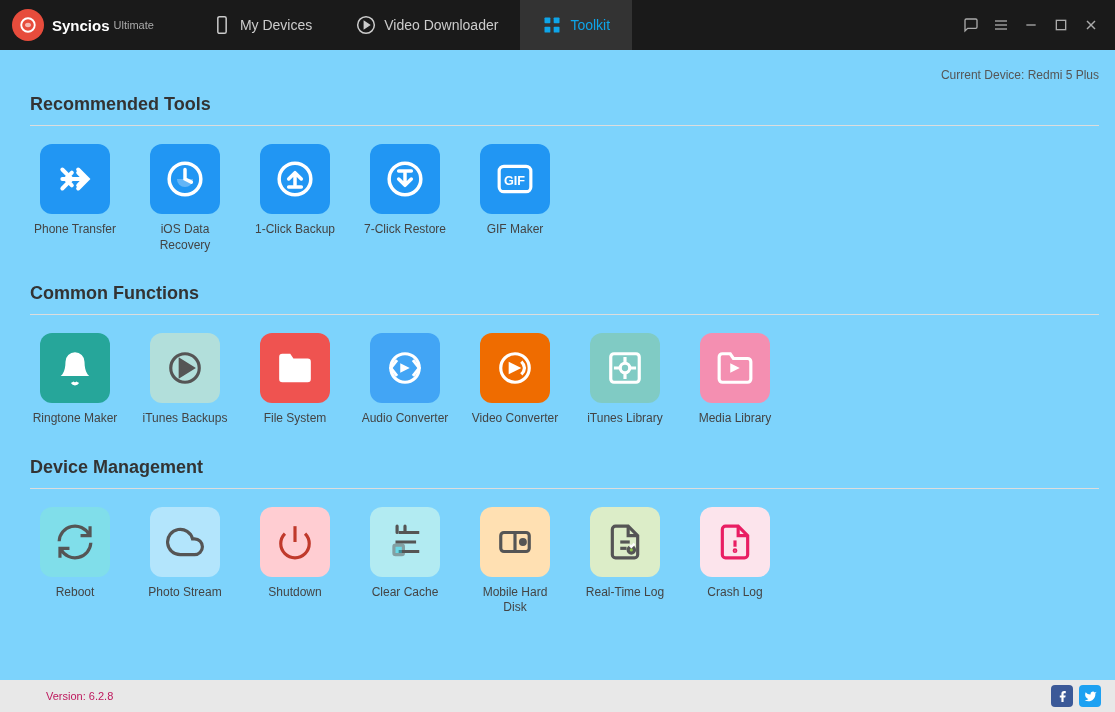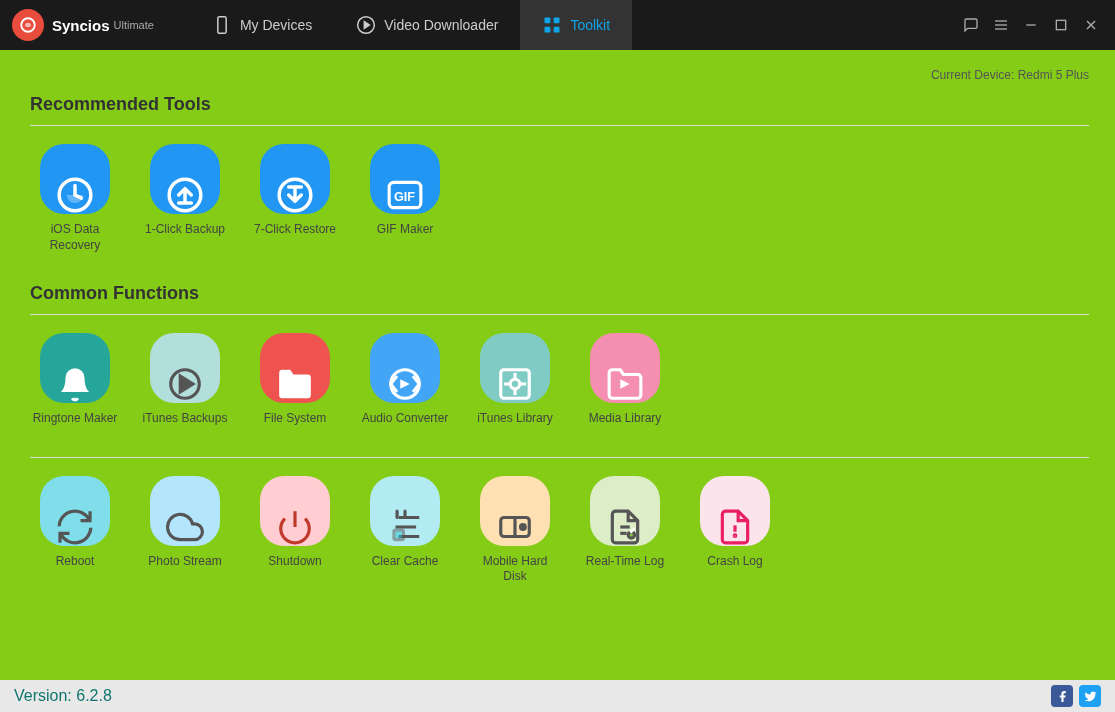--- a/index.html
+++ b/index.html
@@ -61,23 +61,23 @@
     .titlebar-controls svg { width: 16px; height: 16px; }
     .ctrl-btn {
       background: none; border: none; cursor: pointer;
       color: #aaa; padding: 4px;
       display: flex; align-items: center; justify-content: center;
     }
 
     
     .main-content {
       flex: 1;
-      background: #84cc16;
+      background: #7dd3fc;
       overflow-y: auto;
-      padding: 18px 26px 20px 30px;
+      padding: 18px 16px 20px 30px;
     }
 
     .current-device {
       text-align: right;
       font-size: 12px;
       color: #555;
       margin-bottom: 12px;
     }
 
     .section-title {
@@ -103,22 +103,22 @@
       display: flex;
       flex-direction: column;
       align-items: center;
       gap: 8px;
       cursor: pointer;
       width: 90px;
     }
 
     .tool-icon {
       width: 70px; height: 70px;
-      border-radius: 24px;
-      display: flex; align-items: flex-end; justify-content: center;
+      border-radius: 12px;
+      display: flex; align-items: center; justify-content: center;
     }
     .tool-icon svg { width: 38px; height: 38px; }
 
     .tool-label {
       font-size: 12px;
       color: #444;
       text-align: center;
       line-height: 1.3;
     }
 
@@ -129,22 +129,23 @@
     .footer {
       background: #e8e8e8;
       height: 32px;
       display: flex;
       align-items: center;
       padding: 0 14px;
       flex-shrink: 0;
       justify-content: space-between;
     }
     .footer-version {
-      font-size: 16px;
-      color: #0f766e;
+      font-size: 11px;
+      color: #be185d;
+      margin-left: 32px;
     }
     .footer-socials {
       display: flex; gap: 6px;
     }
     .social-btn {
       width: 22px; height: 22px;
       border-radius: 4px;
       display: flex; align-items: center; justify-content: center;
       cursor: pointer;
     }
@@ -226,20 +227,30 @@
   </div>
 </div>
 
 <div class="main-content">
   <div class="current-device">Current Device: Redmi 5 Plus</div>
 
   <div class="section-title">Recommended Tools</div>
   <hr class="section-divider">
   <div class="tools-grid">
 
+    <div class="tool-item">
+      <div class="tool-icon bg-blue">
+        <svg viewBox="0 0 24 24" fill="white">
+            <path d="M4 12h16M14 6l6 6-6 6M4 6l6 6-6 6" stroke="white" stroke-width="2.5" fill="none" stroke-linecap="round"></path>
+            <path d="M10 8l-4 4 4 4" stroke="white" stroke-width="2.5" fill="none" stroke-linecap="round"></path>
+            <path d="M14 8l4 4-4 4" stroke="white" stroke-width="2.5" fill="none" stroke-linecap="round"></path>
+          </svg>
+      </div>
+      <span class="tool-label">Phone Transfer</span>
+    </div>
 
     <div class="tool-item">
       <div class="tool-icon bg-blue">
         <svg viewBox="0 0 24 24" fill="none" stroke="white" stroke-width="2.2">
             <path d="M12 22C6.477 22 2 17.523 2 12S6.477 2 12 2s10 4.477 10 10-4.477 10-10 10z"></path>
             <path d="M12 6v6l4 2" stroke-linecap="round"></path>
             <path d="M8 12a4 4 0 1 0 8 0" fill="white" opacity="0.3"></path>
           </svg>
       </div>
       <span class="tool-label">iOS Data Recovery</span>
@@ -317,20 +328,30 @@
         <svg viewBox="0 0 24 24" fill="white">
             <circle cx="12" cy="12" r="9" fill="none" stroke="white" stroke-width="2"></circle>
             <path d="M9 9l6 3-6 3V9z" fill="white"></path>
             <path d="M7 7 L3 12 L7 17" stroke="white" stroke-width="1.8" fill="none"></path>
             <path d="M17 7 L21 12 L17 17" stroke="white" stroke-width="1.8" fill="none"></path>
           </svg>
       </div>
       <span class="tool-label">Audio Converter</span>
     </div>
 
+    <div class="tool-item">
+      <div class="tool-icon" style="background:#ef6c00;">
+        <svg viewBox="0 0 24 24" fill="white">
+            <circle cx="12" cy="12" r="9" fill="none" stroke="white" stroke-width="2"></circle>
+            <path d="M8 8 L16 12 L8 16 Z" fill="white"></path>
+            <path d="M16 8 Q20 12 16 16" stroke="white" stroke-width="2" fill="none"></path>
+          </svg>
+      </div>
+      <span class="tool-label">Video Converter</span>
+    </div>
 
     <div class="tool-item">
       <div class="tool-icon" style="background:#80cbc4;">
         <svg viewBox="0 0 24 24" fill="none" stroke="white" stroke-width="2">
             <rect x="3" y="3" width="18" height="18" rx="2"></rect>
             <circle cx="12" cy="12" r="3"></circle>
             <path d="M12 9V5M12 19v-4M9 12H5M19 12h-4"></path>
           </svg>
       </div>
       <span class="tool-label">iTunes Library</span>
@@ -341,20 +362,21 @@
         <svg viewBox="0 0 24 24" fill="white">
             <path d="M22 19a2 2 0 0 1-2 2H4a2 2 0 0 1-2-2V5a2 2 0 0 1 2-2h5l2 3h9a2 2 0 0 1 2 2z" fill="none" stroke="white" stroke-width="2"></path>
             <polygon points="9,9 15,12 9,15" fill="white"></polygon>
           </svg>
       </div>
       <span class="tool-label">Media Library</span>
     </div>
 
   </div>
 
+  <div class="section-title">Device Management</div>
   <hr class="section-divider">
   <div class="tools-grid">
 
     <div class="tool-item">
       <div class="tool-icon" style="background:#80deea;">
         <svg viewBox="0 0 24 24" fill="none" stroke="#555" stroke-width="2">
             <path d="M21.5 2v6h-6M2.5 22v-6h6M2 11.5a10 10 0 0 1 18.8-4.3M22 12.5a10 10 0 0 1-18.8 4.2"></path>
           </svg>
       </div>
       <span class="tool-label">Reboot</span>

